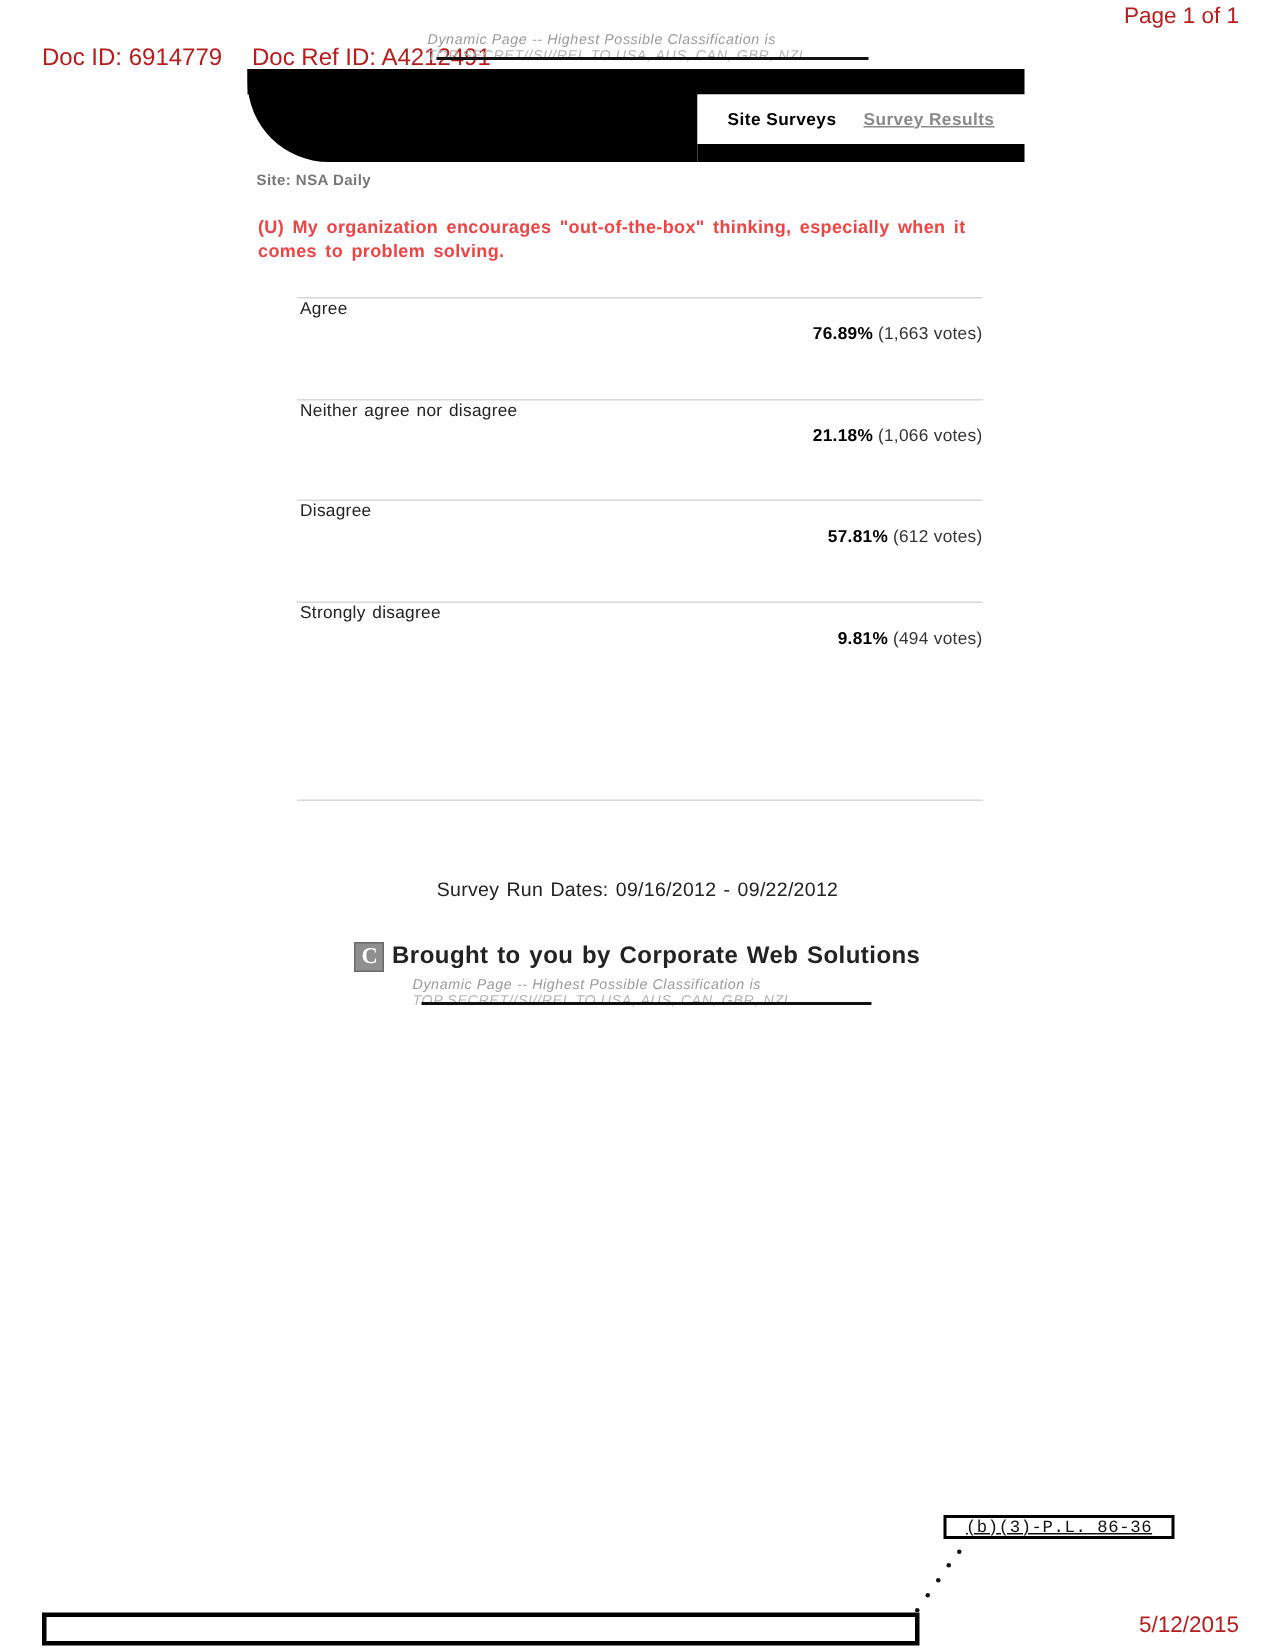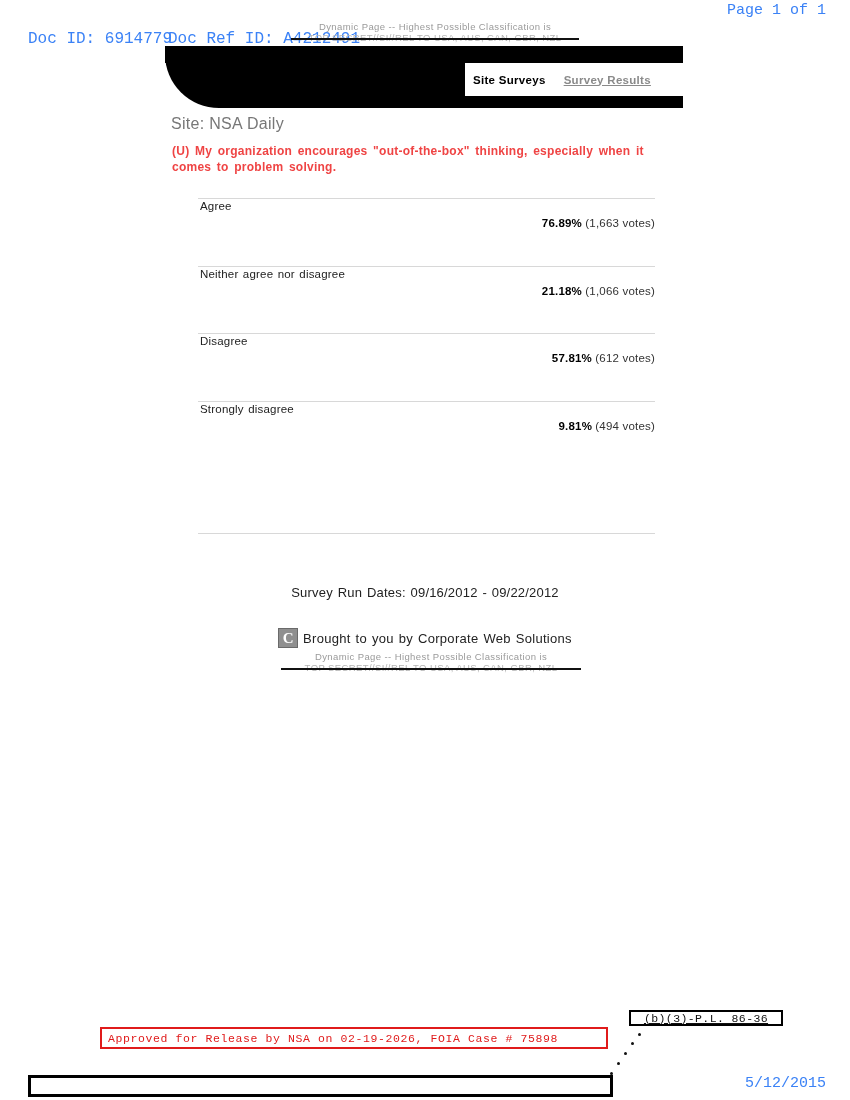--- a/index.html
+++ b/index.html
@@ -13,22 +13,22 @@
     width: 850px;
     height: 1100px;
     background: #ffffff;
     overflow: hidden;
     font-family: "Liberation Sans", sans-serif;
   }
 
   
   .scan-text {
     position: absolute;
-    font-family: Liberation Mono, monospace;
-    color: #3b82f6;
+    font-family: Liberation Sans, sans-serif;
+    color: #b91c1c;
     white-space: nowrap;
   }
   #page-of {
     top: 2px;
     right: 24px;
     font-size: 15px;
   }
   #doc-id {
     top: 30px;
     left: 28px;
@@ -41,24 +41,24 @@
   }
   #scan-date {
     bottom: 8px;
     right: 24px;
     font-size: 15px;
   }
 
   
   .class-banner {
     position: absolute;
-    text-align: center;
     font-family: "Liberation Sans", sans-serif;
     letter-spacing: 0.4px;
     white-space: nowrap;
+    font-style: italic;
   }
   .class-banner .line1 {
     display: block;
     font-size: 9.5px;
     color: #9a9a9a;
   }
   .class-banner .line2 {
     display: block;
     font-size: 9.5px;
     color: #b4b4b4;
@@ -123,21 +123,21 @@
   #mast-nav {
     position: absolute;
     left: 300px;
     top: 17px;
     width: 218px;
     height: 33px;
     display: flex;
     align-items: center;
     justify-content: flex-start;
     gap: 18px;
-    padding-left: 8px;
+    padding-left: 20px;
     box-sizing: border-box;
     background: #ffffff;
   }
   .nav-tab {
     font-size: 11.5px;
     font-weight: bold;
     letter-spacing: 0.3px;
     white-space: nowrap;
   }
   .nav-tab.active {
@@ -146,22 +146,22 @@
   .nav-tab.link {
     color: #8a8a8a;
     text-decoration: underline;
   }
 
   
   #site-label {
     position: absolute;
     left: 171px;
     top: 115px;
-    font-size: 16px;
-    font-weight: normal;
+    font-size: 10px;
+    font-weight: bold;
     color: #777777;
     letter-spacing: 0.3px;
   }
 
   
   #question {
     position: absolute;
     left: 172px;
     top: 144px;
     width: 500px;
@@ -274,22 +274,22 @@
     align-items: center;
     justify-content: center;
     font-family: "Liberation Serif", serif;
     font-size: 15px;
     font-weight: bold;
     color: #ffffff;
     line-height: 1;
     box-sizing: border-box;
   }
   #brought-text {
-    font-size: 13px;
-    font-weight: normal;
+    font-size: 16px;
+    font-weight: bold;
     color: #222222;
     letter-spacing: 0.3px;
     word-spacing: 1px;
   }
 
   
   #foia-stamp {
     position: absolute;
     left: 100px;
     top: 1027px;
@@ -435,21 +435,20 @@
   <div id="brought">
     <span id="cws-logo">C</span>
     <span id="brought-text">Brought to you by Corporate Web Solutions</span>
   </div>
 
   <div class="class-banner" id="banner-bottom">
     <span class="line1">Dynamic Page -- Highest Possible Classification is</span>
     <span class="line2">TOP SECRET//SI//REL TO USA, AUS, CAN, GBR, NZL</span>
   </div>
 
-  <div id="foia-stamp">Approved for Release by NSA on 02-19-2026, FOIA Case # 75898</div>
 
   <div id="exemption-box">(b)(3)-P.L. 86-36</div>
 
   <div id="leader-dots">
     <i style="left:34px; top:0px;"></i>
     <i style="left:27px; top:9px;"></i>
     <i style="left:20px; top:19px;"></i>
     <i style="left:13px; top:29px;"></i>
     <i style="left:6px;  top:39px;"></i>
   </div>

